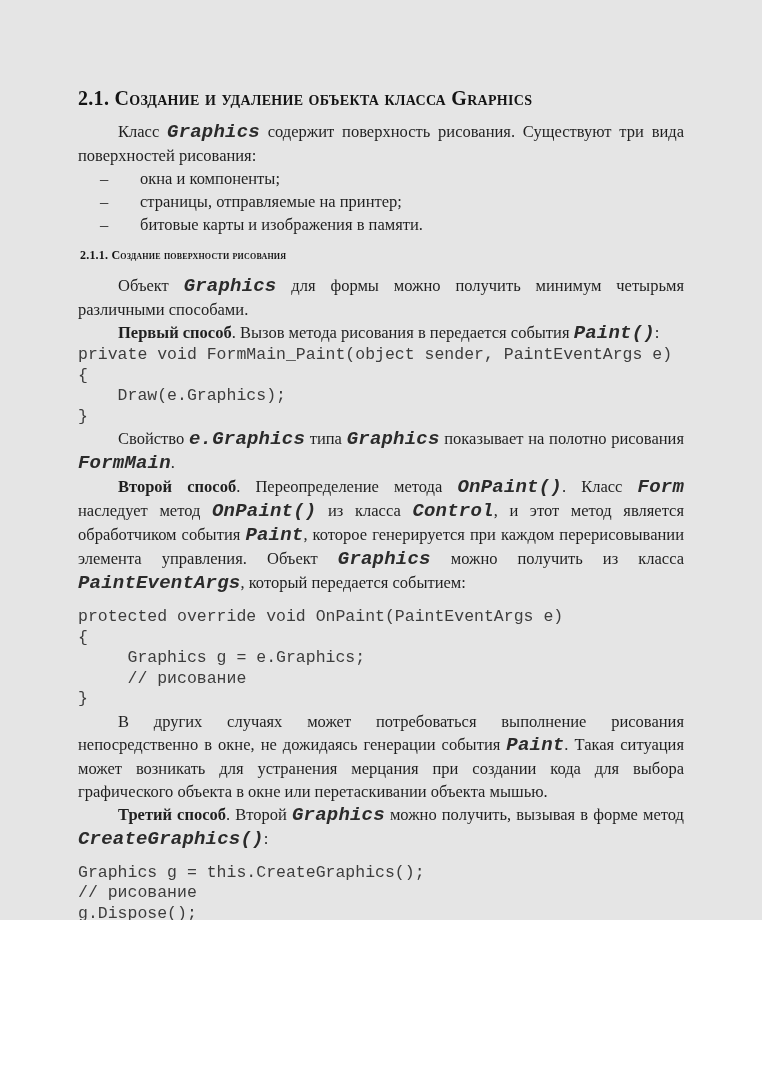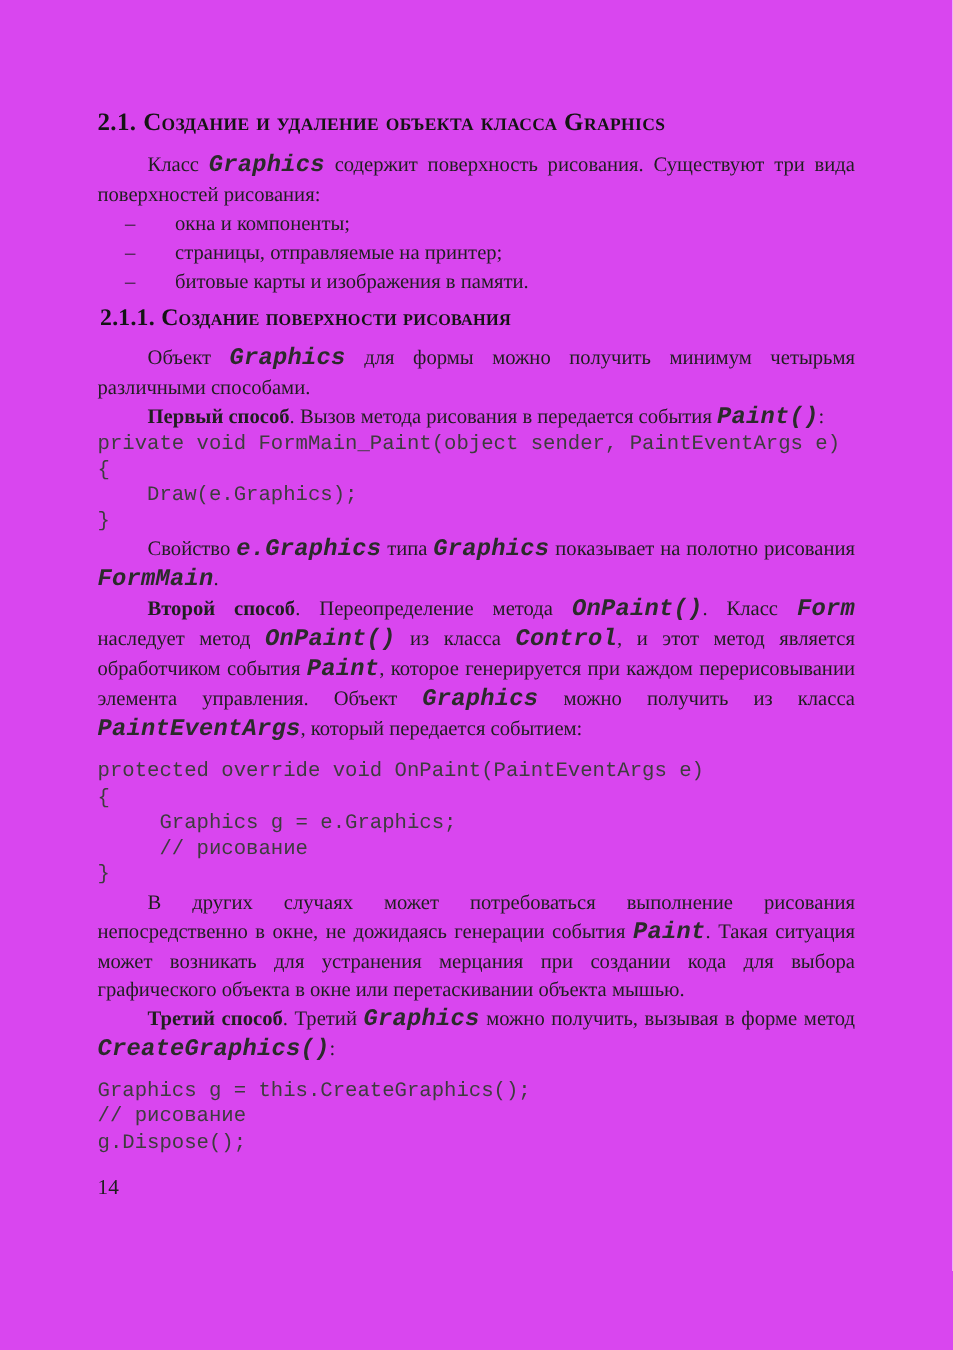--- a/index.html
+++ b/index.html
@@ -3,41 +3,41 @@
 <meta charset="utf-8">
 <style>
   html, body {
     margin: 0;
     padding: 0;
     background: #ffffff;
   }
   .page {
     position: relative;
     width: 762px;
-    height: 1080px;
+    height: 920px;
     box-sizing: border-box;
     padding: 86px 78px 0 78px;
-    background: #d946ef;
+    background: #e5e5e5;
     color: #1f1f1f;
     font-family: "Liberation Serif", serif;
     overflow: hidden;
   }
   h1.sec-heading {
     font-family: "Liberation Serif", serif;
     font-size: 20px;
     line-height: 24px;
     font-weight: bold;
     font-variant: small-caps;
     letter-spacing: 0.3px;
     color: #141414;
     margin: 0 0 10px 0;
   }
   h2.sub-heading {
     font-family: "Liberation Serif", serif;
-    font-size: 19px;
+    font-size: 12px;
     line-height: 22px;
     font-weight: bold;
     font-variant: small-caps;
     letter-spacing: 0.2px;
     color: #141414;
     margin: 8px 0 8px 2px;
   }
   .h-num { font-variant: normal; }
   .para {
     font-size: 16.5px;
@@ -120,21 +120,21 @@
   <div class="codeblock gap">
       <div class="code-line">protected override void OnPaint(PaintEventArgs e)</div>
       <div class="code-line">{</div>
       <div class="code-line">     Graphics g = e.Graphics;</div>
       <div class="code-line">     // рисование</div>
       <div class="code-line">}</div>
     </div>
 
   <p class="para indent"><span class="run-plain">В других случаях может потребоваться выполнение рисования непосредственно в окне, не дожидаясь генерации события </span><span class="run-code">Paint</span><span class="run-plain">. Такая ситуация может возникать для устранения мерцания при создании кода для выбора графического объекта в окне или перетаскивании объекта мышью.</span></p>
 
-  <p class="para indent"><span class="run-bold">Третий способ</span><span class="run-plain">. Третий </span><span class="run-code">Graphics</span><span class="run-plain"> можно получить, вызывая в форме метод </span><span class="run-code">CreateGraphics()</span><span class="run-plain">:</span></p>
+  <p class="para indent"><span class="run-bold">Третий способ</span><span class="run-plain">. Второй </span><span class="run-code">Graphics</span><span class="run-plain"> можно получить, вызывая в форме метод </span><span class="run-code">CreateGraphics()</span><span class="run-plain">:</span></p>
 
   <div class="codeblock gap">
       <div class="code-line">Graphics g = this.CreateGraphics();</div>
       <div class="code-line">// рисование</div>
       <div class="code-line">g.Dispose();</div>
     </div>
 
   <div class="page-number">14</div>
 
 </div>

